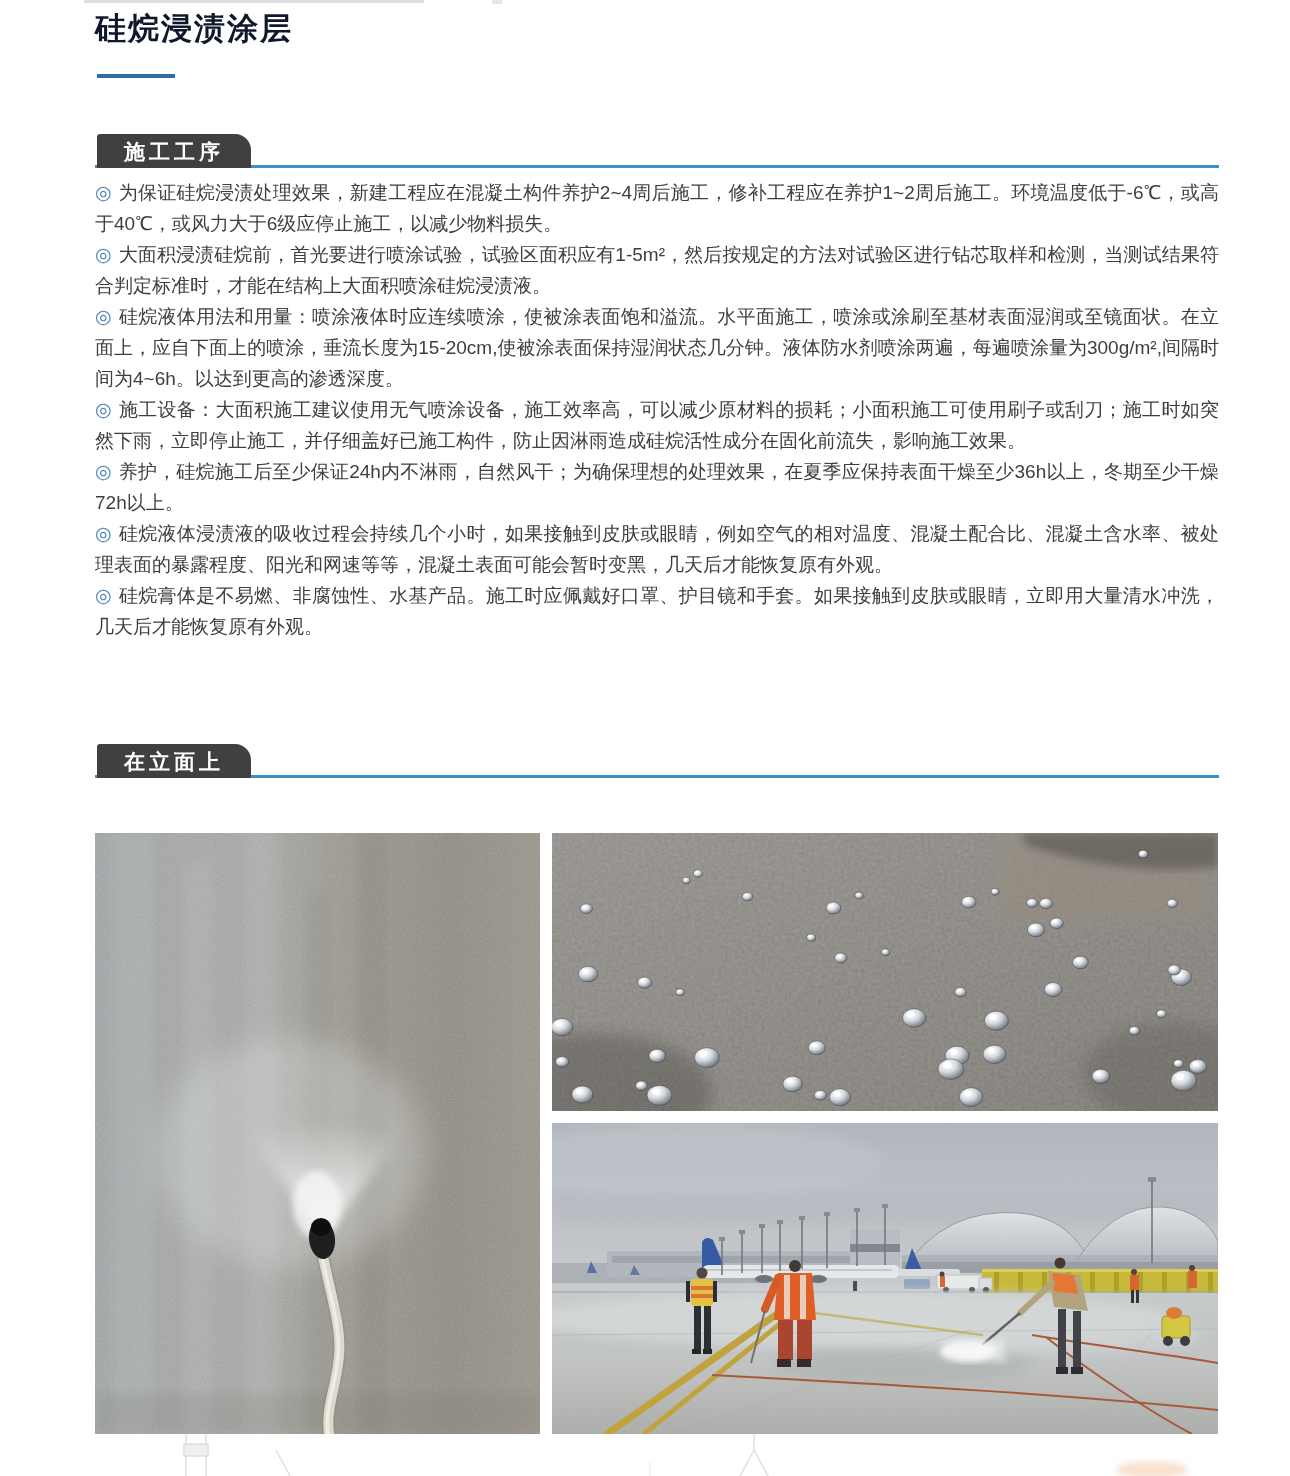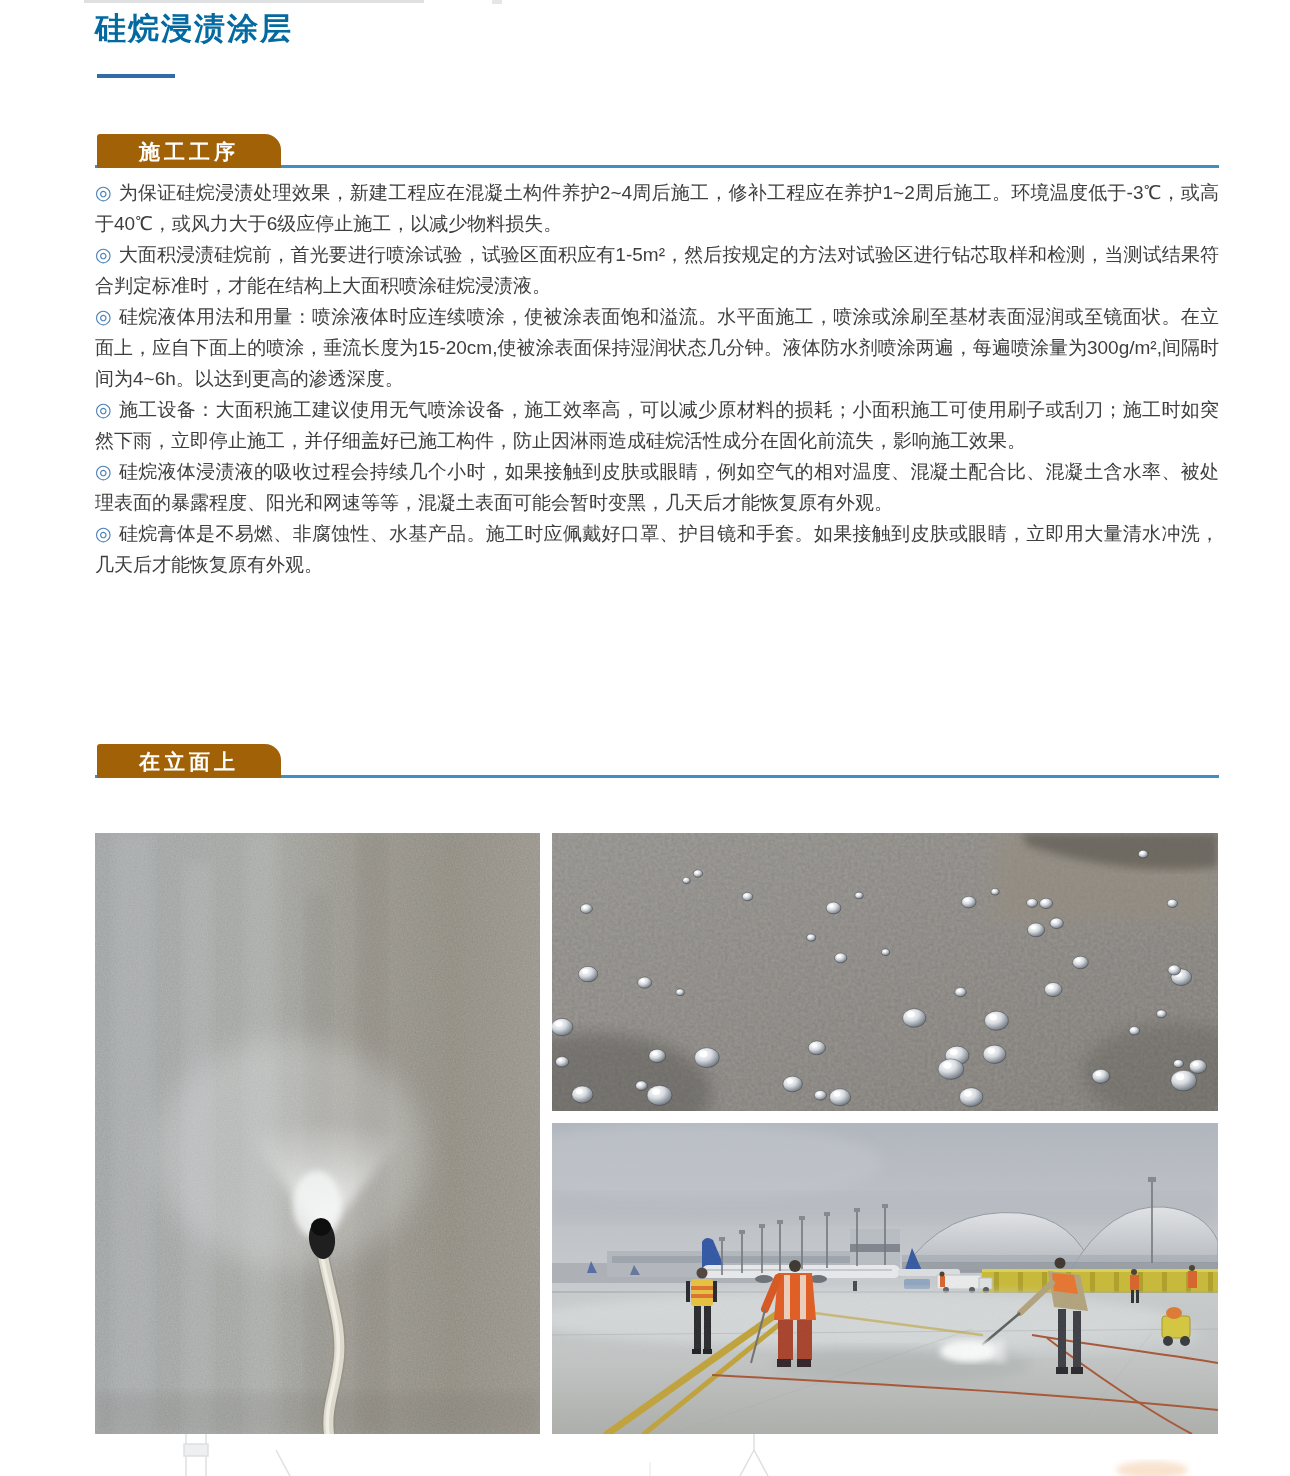--- a/index.html
+++ b/index.html
@@ -1,23 +1,23 @@
 <!DOCTYPE html>
 <html><head>
 <meta charset="utf-8">
 <style>
   html,body{margin:0;padding:0;}
   body{width:1290px;height:1476px;background:#ffffff;font-family:"Liberation Sans",sans-serif;}
   .page{position:relative;width:1290px;height:1476px;background:#ffffff;overflow:hidden;}
   .top-frag{position:absolute;left:84px;top:0;width:340px;height:3px;background:#c3c7c9;opacity:.55;}
   .top-frag2{position:absolute;left:492px;top:0;width:10px;height:4px;background:#c9cdcf;opacity:.5;}
-  .title{position:absolute;left:95px;top:8px;margin:0;font-size:31px;font-weight:bold;color:#0369a1;letter-spacing:2px;}
+  .title{position:absolute;left:95px;top:8px;margin:0;font-size:31px;font-weight:bold;color:#0f172a;letter-spacing:2px;}
   .title-dash{position:absolute;left:97px;top:74px;width:78px;height:4px;background:#2f6da8;}
   .tabrow{position:absolute;left:95px;width:1124px;height:34px;border-bottom:3px solid #3d8fc4;}
-  .tab{position:absolute;left:2px;bottom:-3px;height:34px;line-height:35px;padding:0 42px;background:#a16207;color:#ffffff;font-size:21px;font-weight:bold;letter-spacing:4px;border-radius:3px 16px 0 0;}
+  .tab{position:absolute;left:2px;bottom:-3px;height:34px;line-height:35px;padding:0 27px;background:#404040;color:#ffffff;font-size:21px;font-weight:bold;letter-spacing:4px;border-radius:3px 16px 0 0;}
   .textblock{position:absolute;left:95px;width:1124px;color:#3e3e3e;font-size:19px;line-height:31px;text-align:justify;}
   .bullet{margin:0;}
   .mark{color:#4a80b8;margin-right:7px;}
   .photo{position:absolute;display:block;}
 </style>
 </head>
 <body>
 
 <div class="page">
 
@@ -25,24 +25,25 @@
   <div class="top-frag2"></div>
 
   <h1 class="title">硅烷浸渍涂层</h1>
   <div class="title-dash"></div>
 
   <div class="tabrow" style="top:131px">
     <div class="tab">施工工序</div>
   </div>
 
   <div class="textblock" style="top:177px">
-    <p class="bullet"><span class="mark">◎</span><span>为保证硅烷浸渍处理效果，新建工程应在混凝土构件养护2~4周后施工，修补工程应在养护1~2周后施工。环境温度低于-3℃，或高于40℃，或风力大于6级应停止施工，以减少物料损失。</span></p>
+    <p class="bullet"><span class="mark">◎</span><span>为保证硅烷浸渍处理效果，新建工程应在混凝土构件养护2~4周后施工，修补工程应在养护1~2周后施工。环境温度低于-6℃，或高于40℃，或风力大于6级应停止施工，以减少物料损失。</span></p>
     <p class="bullet"><span class="mark">◎</span><span>大面积浸渍硅烷前，首光要进行喷涂试验，试验区面积应有1-5m²，然后按规定的方法对试验区进行钻芯取样和检测，当测试结果符合判定标准时，才能在结构上大面积喷涂硅烷浸渍液。</span></p>
     <p class="bullet"><span class="mark">◎</span><span>硅烷液体用法和用量：喷涂液体时应连续喷涂，使被涂表面饱和溢流。水平面施工，喷涂或涂刷至基材表面湿润或至镜面状。在立面上，应自下面上的喷涂，垂流长度为15-20cm,使被涂表面保持湿润状态几分钟。液体防水剂喷涂两遍，每遍喷涂量为300g/m²,间隔时间为4~6h。以达到更高的渗透深度。</span></p>
     <p class="bullet"><span class="mark">◎</span><span>施工设备：大面积施工建议使用无气喷涂设备，施工效率高，可以减少原材料的损耗；小面积施工可使用刷子或刮刀；施工时如突然下雨，立即停止施工，并仔细盖好已施工构件，防止因淋雨造成硅烷活性成分在固化前流失，影响施工效果。</span></p>
+    <p class="bullet"><span class="mark">◎</span><span>养护，硅烷施工后至少保证24h内不淋雨，自然风干；为确保理想的处理效果，在夏季应保持表面干燥至少36h以上，冬期至少干燥72h以上。</span></p>
     <p class="bullet"><span class="mark">◎</span><span>硅烷液体浸渍液的吸收过程会持续几个小时，如果接触到皮肤或眼睛，例如空气的相对温度、混凝土配合比、混凝土含水率、被处理表面的暴露程度、阳光和网速等等，混凝土表面可能会暂时变黑，几天后才能恢复原有外观。</span></p>
     <p class="bullet"><span class="mark">◎</span><span>硅烷膏体是不易燃、非腐蚀性、水基产品。施工时应佩戴好口罩、护目镜和手套。如果接触到皮肤或眼睛，立即用大量清水冲洗，几天后才能恢复原有外观。</span></p>
   </div>
 
   <div class="tabrow" style="top:741px">
     <div class="tab">在立面上</div>
   </div>
 
 
   <svg class="photo" style="left:95px;top:833px" width="445" height="601" viewBox="0 0 445 601">

